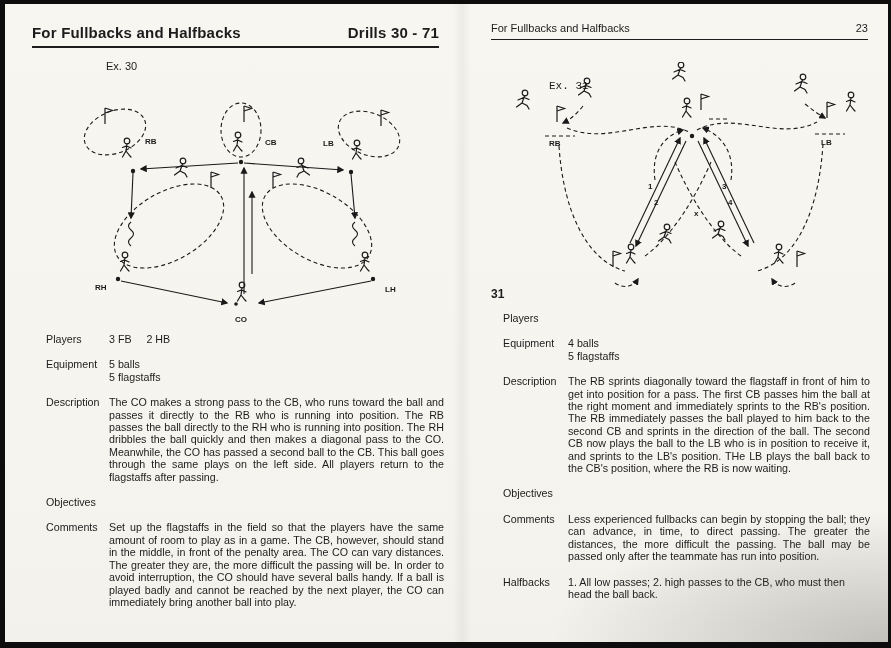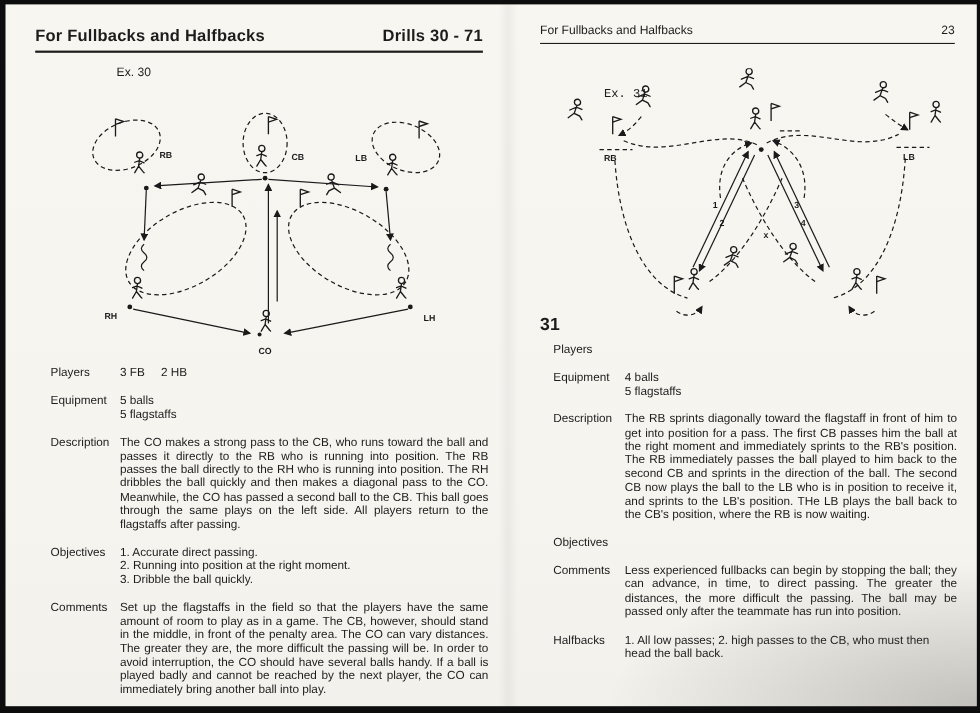--- a/index.html
+++ b/index.html
@@ -38,21 +38,21 @@
     padding-bottom:5px; border-bottom:2px solid #1d1d1d;
   }
   .hdr-right {
     left:30px; top:18px; width:377px;
     font-size:11px; padding-bottom:5px; border-bottom:1.5px solid #1d1d1d;
   }
   .ex-label { position:absolute; font-size:11px; }
   .ex-left  { left:85px; top:56px;padding-left:16px; }
   .ex-right { left:88px; top:76px;font-family:Liberation Mono, monospace; }
 
-  .drill-num { position:absolute; left:30px; top:283px; font-size:16px; font-weight:bold; }
+  .drill-num { position:absolute; left:30px; top:283px; font-size:12px; font-weight:bold; }
 
   .diagram { position:absolute; }
   .diag-left  { left:36px; top:68px;  width:402px; height:254px; }
   .diag-right { left:42px; top:58px;  width:384px; height:230px; }
 
   .sections { position:absolute; }
   .sections-left  { left:30px; top:329px; width:409px; }
   .sections-right { left:31px; top:308px; width:378px; }
 
   .sec-row { display:flex; margin-bottom:13px; font-size:10.7px; line-height:12.4px;padding-left:11px; }
@@ -163,23 +163,20 @@
         <div class="sec-label">Equipment</div>
         <div class="sec-body">5 balls
 5 flagstaffs</div>
       </div>
       <div class="sec-row">
         <div class="sec-label">Description</div>
         <div class="sec-body just">The CO makes a strong pass to the CB, who runs toward the ball and passes it directly to the RB who is running into position. The RB passes the ball directly to the RH who is running into position. The RH dribbles the ball quickly and then makes a diagonal pass to the CO. Meanwhile, the CO has passed a second ball to the CB. This ball goes through the same plays on the left side. All players return to the flagstaffs after passing.</div>
       </div>
       <div class="sec-row">
         <div class="sec-label">Objectives</div>
-        <div class="sec-body">1. Accurate direct passing.
-2. Running into position at the right moment.
-3. Dribble the ball quickly.</div>
       </div>
       <div class="sec-row">
         <div class="sec-label">Comments</div>
         <div class="sec-body just">Set up the flagstaffs in the field so that the players have the same amount of room to play as in a game. The CB, however, should stand in the middle, in front of the penalty area. The CO can vary distances. The greater they are, the more difficult the passing will be. In order to avoid interruption, the CO should have several balls handy. If a ball is played badly and cannot be reached by the next player, the CO can immediately bring another ball into play.</div>
       </div>
     </div>
   </div>
 
   <div class="page page-right">
 

